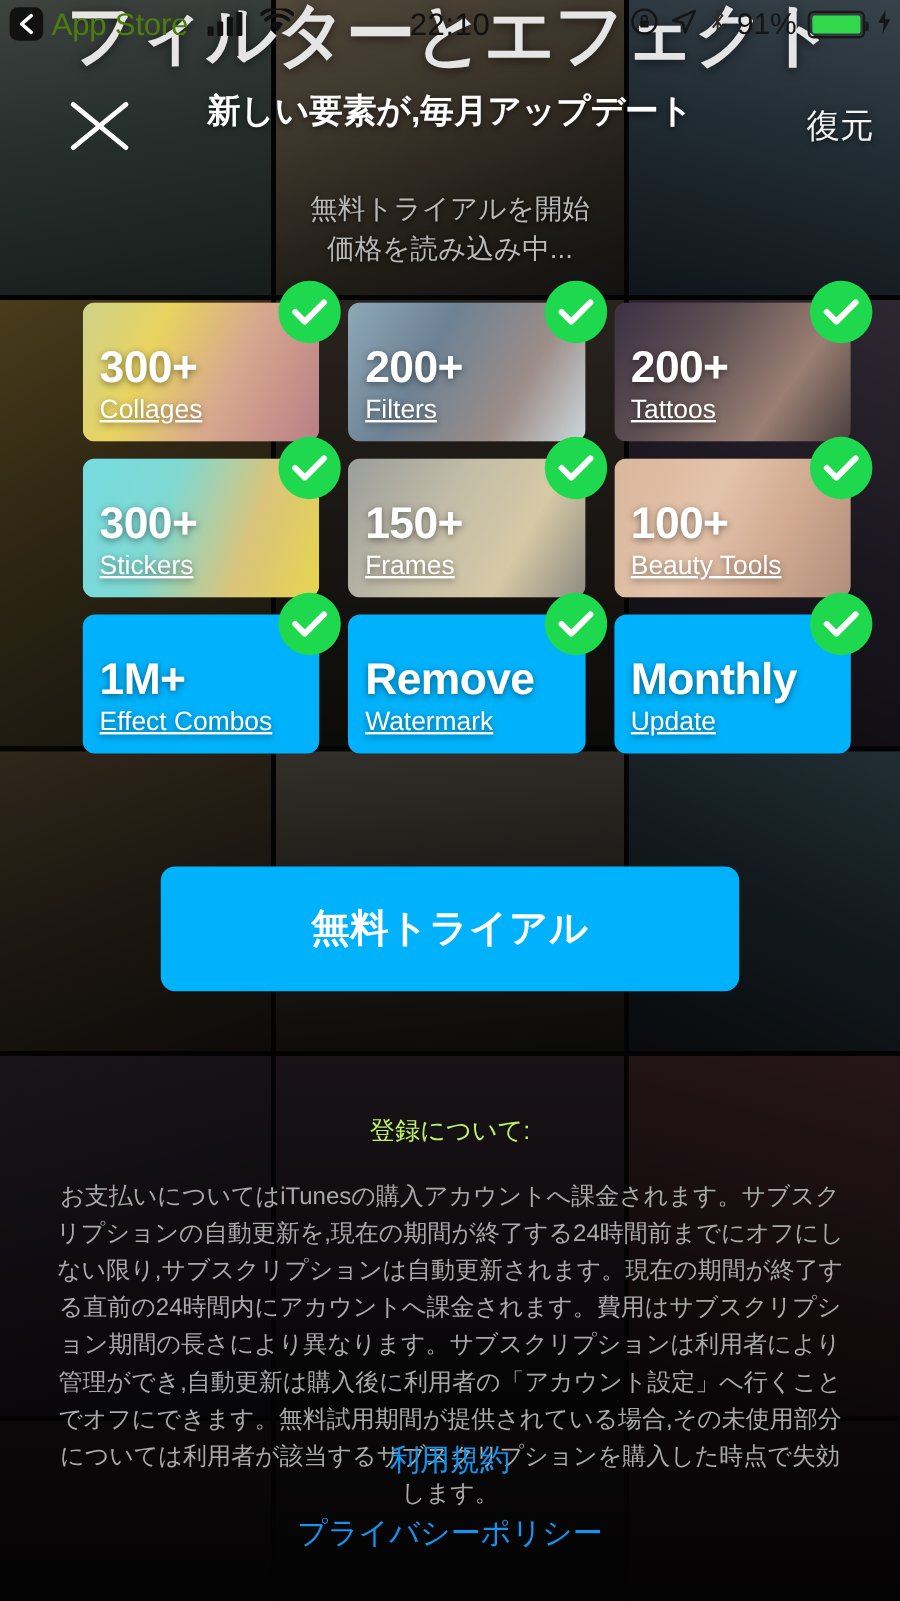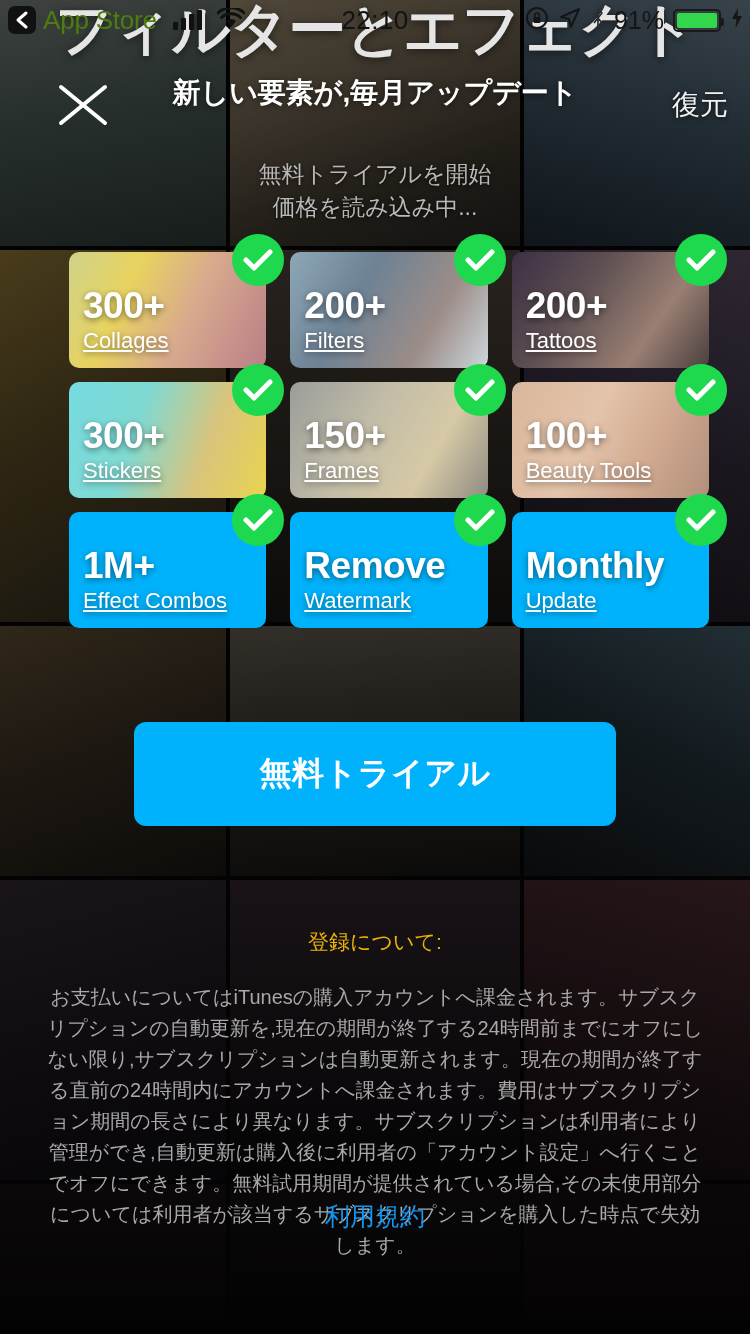--- a/index.html
+++ b/index.html
@@ -121,21 +121,21 @@
     background:#00b2fb; border-radius:12px; z-index:25;
     display:flex; align-items:center; justify-content:center; cursor:pointer;text-align:right;
   }
   #cta span { color:#fff; font-size:32px; font-weight:bold; letter-spacing:0.5px; }
 
   
   #legal {
     position:absolute; top:928px; left:0; width:750px; z-index:25;
     text-align:center; padding:0 40px;
   }
-  #legal .head { color:#eab308; font-size:21px; margin-bottom:26px; }
+  #legal .head { color:#bef264; font-size:21px; margin-bottom:26px; }
   #legal p { color:#a9a9a9; font-size:20px; line-height:1.55; }
 
   
   #links { position:absolute; top:1200px; left:0; width:750px; z-index:25; text-align:center; }
   #links a {
     display:block; color:#1395ef; font-size:25px; text-decoration:none; cursor:pointer;
   }
   #link-terms { margin-bottom:28px; }
 </style>
 </head>
@@ -417,13 +417,14 @@
   <span>無料トライアル</span>
 </div>
 
 <div id="legal">
   <div class="head">登録について:</div>
   <p>お支払いについてはiTunesの購入アカウントへ課金されます。サブスクリプションの自動更新を,現在の期間が終了する24時間前までにオフにしない限り,サブスクリプションは自動更新されます。現在の期間が終了する直前の24時間内にアカウントへ課金されます。費用はサブスクリプション期間の長さにより異なります。サブスクリプションは利用者により管理ができ,自動更新は購入後に利用者の「アカウント設定」へ行くことでオフにできます。無料試用期間が提供されている場合,その未使用部分については利用者が該当するサブスクリプションを購入した時点で失効します。</p>
 </div>
 
 <div id="links">
   <a id="link-terms">利用規約</a>
+  <a id="link-privacy">プライバシーポリシー</a>
 </div>
 
 </body></html>

